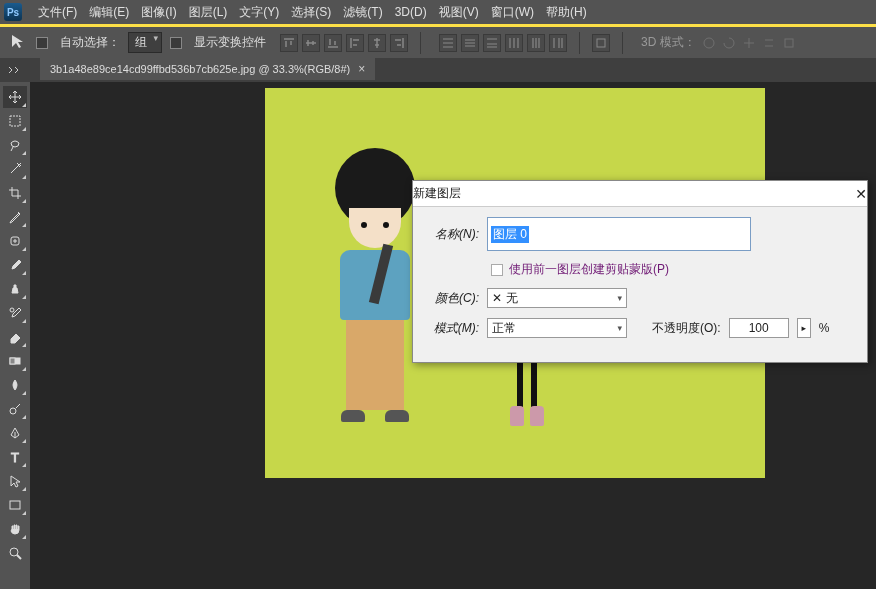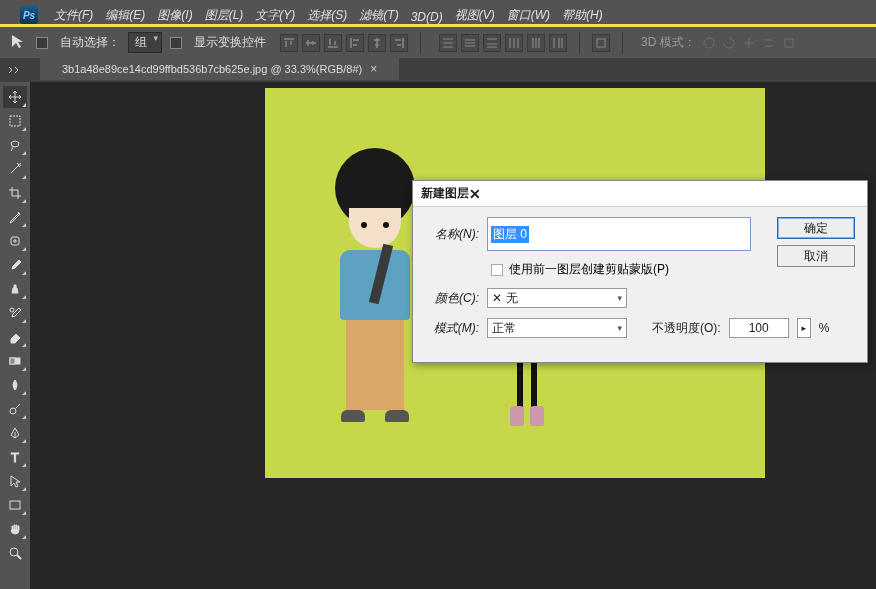--- a/index.html
+++ b/index.html
@@ -1,37 +1,37 @@
 <!DOCTYPE html>
 <html><head>
 <meta charset="utf-8">
 <style>
 * { margin: 0; padding: 0; box-sizing: border-box; font-family: "Microsoft YaHei", Arial, sans-serif; }
 body { width: 876px; height: 589px; background: #535353; overflow: hidden; position: relative; }
 
 
-.menubar { height: 24px; background: #535353; display: flex; align-items: flex-end; padding: 0 20px; color: #e0e0e0; font-size: 12px; font-style: italic; }
+.menubar { height: 24px; background: #535353; display: flex; align-items: center; padding: 0 4px; color: #e0e0e0; font-size: 12px; }
 .ps-logo { width: 18px; height: 18px; background: linear-gradient(#1a5b8e,#0c3352); border-radius: 3px; display: flex; align-items: center; justify-content: center; font-size: 10px; font-weight: bold; color: #8fc9ff; margin-right: 10px; }
 .menu-item { padding: 0 6px; cursor: default; }
 
 
 .optionsbar { height: 34px; background: #535353; border-top: 3px solid #fde047; display: flex; align-items: center; padding: 0 10px; gap: 8px; color: #ddd; font-size: 12px; }
 .checkbox { width: 12px; height: 12px; border: 1px solid #888; background: #3a3a3a; display: inline-block; vertical-align: middle; margin-right: 4px; }
 .opt-select { background: #3f3f3f; color: #ddd; border: 1px solid #2a2a2a; padding: 1px 14px 1px 6px; font-size: 12px; position: relative; }
 .opt-select::after { content:"▾"; position: absolute; right: 3px; top: 0; font-size: 9px; color: #bbb; }
 .align-group { display: flex; gap: 4px; margin-left: 6px; }
 .align-btn { width: 18px; height: 18px; background: #4a4a4a; border: 1px solid #3a3a3a; display: flex; align-items: center; justify-content: center; }
 .align-btn svg { stroke: #888; fill: none; }
 .sep { width: 1px; height: 22px; background: #3a3a3a; margin: 0 4px; }
 .mode3d { color: #999; margin-left: 6px; display: flex; align-items: center; gap: 6px; }
 .mode3d-icon { width: 14px; height: 14px; opacity: .4; }
 
 
 .tabbar { height: 24px; background: #3f3f3f; display: flex; align-items: flex-start; padding-left: 40px; }
-.doc-tab { height: 22px; background: #535353; padding: 3px 22px; color: #ddd; font-size: 11px; display: flex; align-items: center; gap: 8px; }
+.doc-tab { height: 22px; background: #535353; padding: 3px 10px; color: #ddd; font-size: 11px; display: flex; align-items: center; gap: 8px; }
 .tab-close { font-size: 12px; color: #ccc; cursor: default; }
 
 
 .main { position: absolute; top: 82px; left: 30px; right: 0; bottom: 0; background: #262626; }
 .toolbox { position: absolute; top: 58px; left: 0; width: 30px; bottom: 0; background: #535353; display: flex; flex-direction: column; align-items: center; padding-top: 4px; gap: 2px; }
 .toolbox-top { position: absolute; top: 58px; left: 0; width: 30px; height: 24px; background: #3f3f3f; display: flex; align-items: center; justify-content: center; }
 .tool { width: 24px; height: 22px; display: flex; align-items: center; justify-content: center; cursor: default; position: relative; }
 .tool.active { background: #3a3a3a; }
 .tool svg { stroke: #ddd; fill: #ddd; }
 .tool-tri { position: absolute; bottom: 1px; right: 1px; width: 0; height: 0; border-right: 4px solid #ccc; border-top: 4px solid transparent; }
@@ -57,28 +57,28 @@
 .girl .hood { width: 46px; height: 36px; background:#ddd; border-radius: 10px 10px 0 0; margin: 0 auto; }
 .girl .jacket { width: 74px; height: 66px; background:#e06580; margin: -2px auto 0; border-radius: 6px; position:relative; font-size:8px; color:#111; text-align:center; padding-top:12px; font-family: cursive; }
 .girl .skirt { width: 60px; height: 18px; background:#a77; margin: 0 auto; }
 .girl .legs { width: 26px; height: 80px; margin: 0 auto; display:flex; gap:8px; }
 .girl .legs span { width:6px; background:#111; }
 .girl .boots { width:40px; margin:-10px auto 0; display:flex; gap:6px; }
 .girl .boots span { width:14px; height:20px; background:#c9a; border-radius:4px 4px 2px 2px; }
 
 
 .dialog { position: absolute; top: 180px; left: 412px; width: 456px; background: #f0f0f0; border: 1px solid #888; box-shadow: 2px 2px 8px rgba(0,0,0,.4); font-size: 12px; color: #222; }
-.dlg-title { background: #fff; height: 26px; display: flex; align-items: center; justify-content: flex-start; padding: 0 8px; border-bottom: 1px solid #ccc; font-weight: bold; }
+.dlg-title { background: #fff; height: 26px; display: flex; align-items: center; justify-content: space-between; padding: 0 0; border-bottom: 1px solid #ccc; }
 .dlg-close { font-size: 14px; cursor: default; }
 .dlg-body { padding: 10px 12px 14px; position: relative; }
 .dlg-row { display: flex; align-items: center; gap: 8px; margin-bottom: 10px; }
 .dlg-label { width: 54px; text-align: right; font-style: italic; }
 .dlg-input { flex: 0 0 264px; height: 34px; border: 1px solid #7a9dc5; padding: 0 3px; background: #fff; display: flex; align-items: center; }
 .dlg-input .sel { background: #3390ff; color: #fff; padding: 0 2px; }
-.dlg-check-row { padding-left: 66px; margin-bottom: 10px; color: #000000; display: flex; align-items: center; gap: 6px; }
+.dlg-check-row { padding-left: 66px; margin-bottom: 10px; color: #701a75; display: flex; align-items: center; gap: 6px; }
 .dlg-check { width: 12px; height: 12px; border: 1px solid #aaa; background: #fff; }
 .dlg-select { width: 140px; height: 20px; border: 1px solid #999; background: #fff; display: flex; align-items: center; justify-content: space-between; padding: 0 4px; }
 .dlg-select .x { margin-right: 4px; }
 .dlg-select .arrow { font-size: 9px; color: #555; }
 .dlg-num { width: 60px; height: 20px; border: 1px solid #999; background:#fff; text-align:center; line-height:18px; }
 .dlg-spin { width: 14px; height: 20px; border: 1px solid #999; background:#fff; text-align:center; font-size:9px; line-height:18px; }
 .dlg-btns { position: absolute; right: 12px; top: 10px; display: flex; flex-direction: column; gap: 6px; }
 .dlg-btn { width: 78px; height: 22px; background: #eee; border: 1px solid #888; display: flex; align-items: center; justify-content: center; cursor: default; }
 .dlg-btn.primary { border: 1px solid #2a6bbf; box-shadow: inset 0 0 0 1px #7bb2ef; }
 
@@ -373,24 +373,20 @@
       </div>
   </div>
 </div>
 
 <div class="dialog">
   <div class="dlg-title">
     <span>新建图层</span>
     <span class="dlg-close">✕</span>
   </div>
   <div class="dlg-body">
-    <div class="dlg-btns">
-      <div class="dlg-btn primary">确定</div>
-      <div class="dlg-btn">取消</div>
-    </div>
 
     <div class="dlg-row">
       <span class="dlg-label">名称(N):</span>
       <div class="dlg-input">
         <span class="sel">图层 0</span>
       </div>
     </div>
 
     <div class="dlg-check-row">
       <span class="dlg-check"></span>

